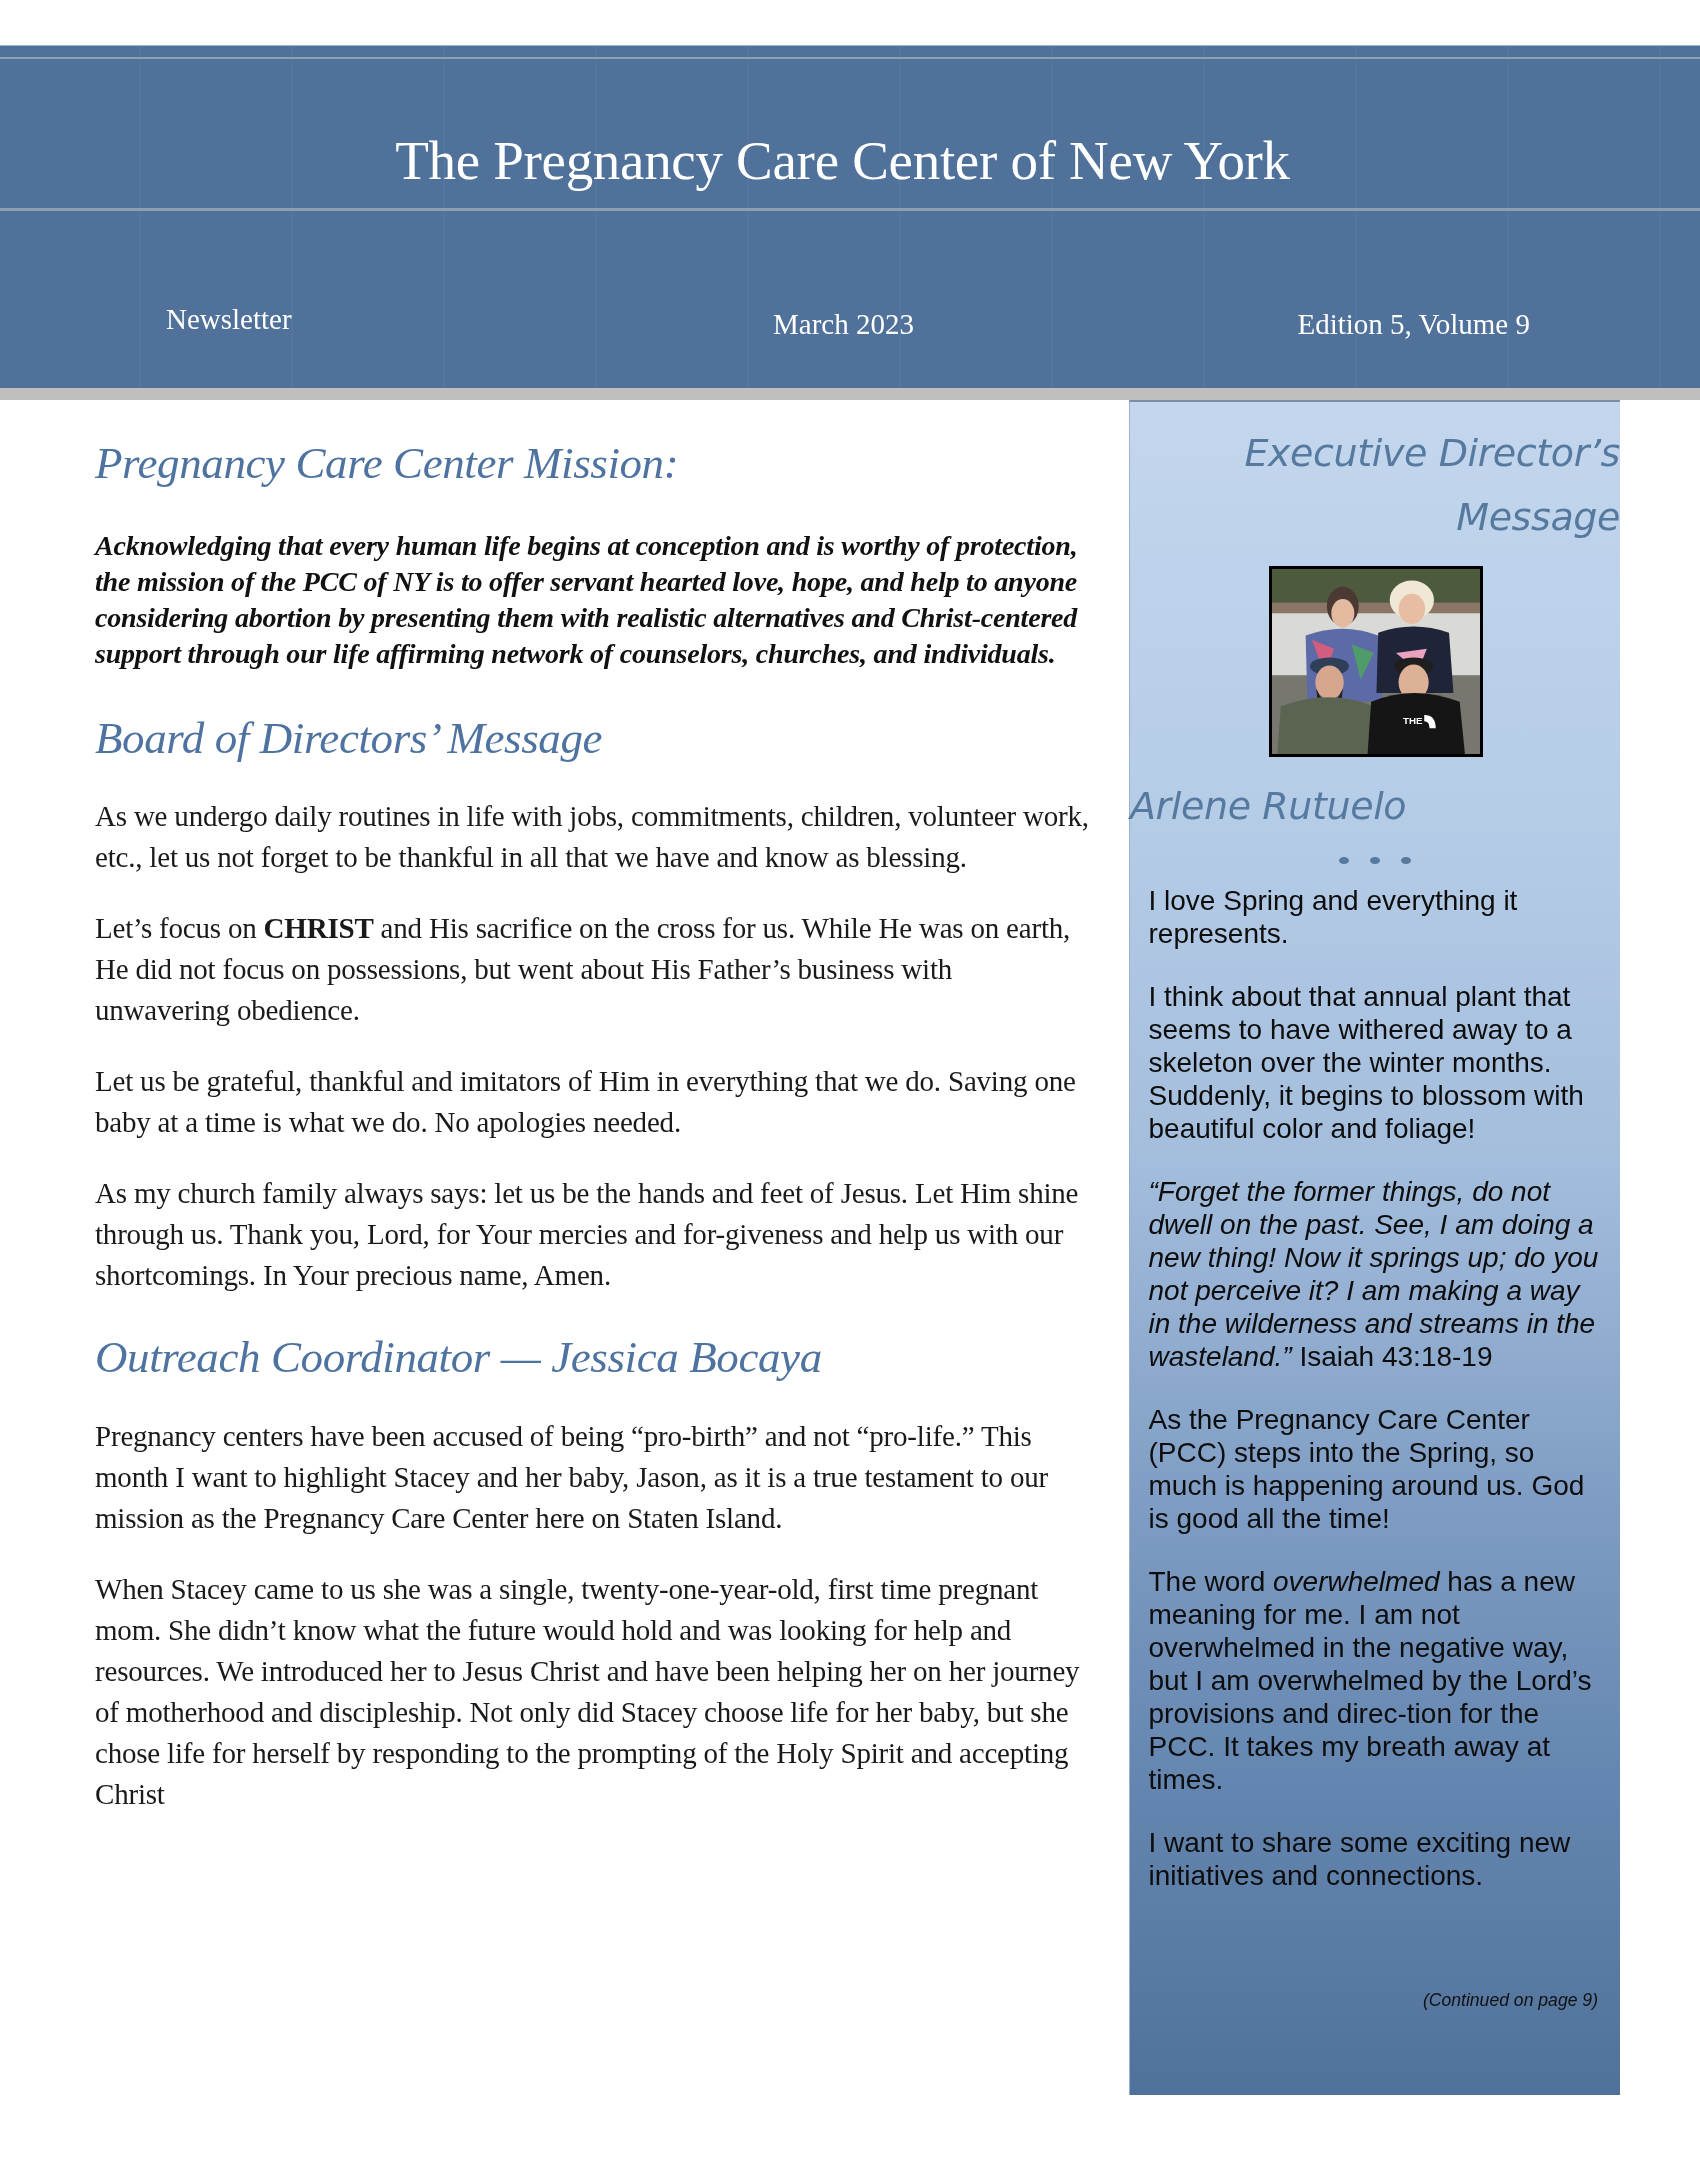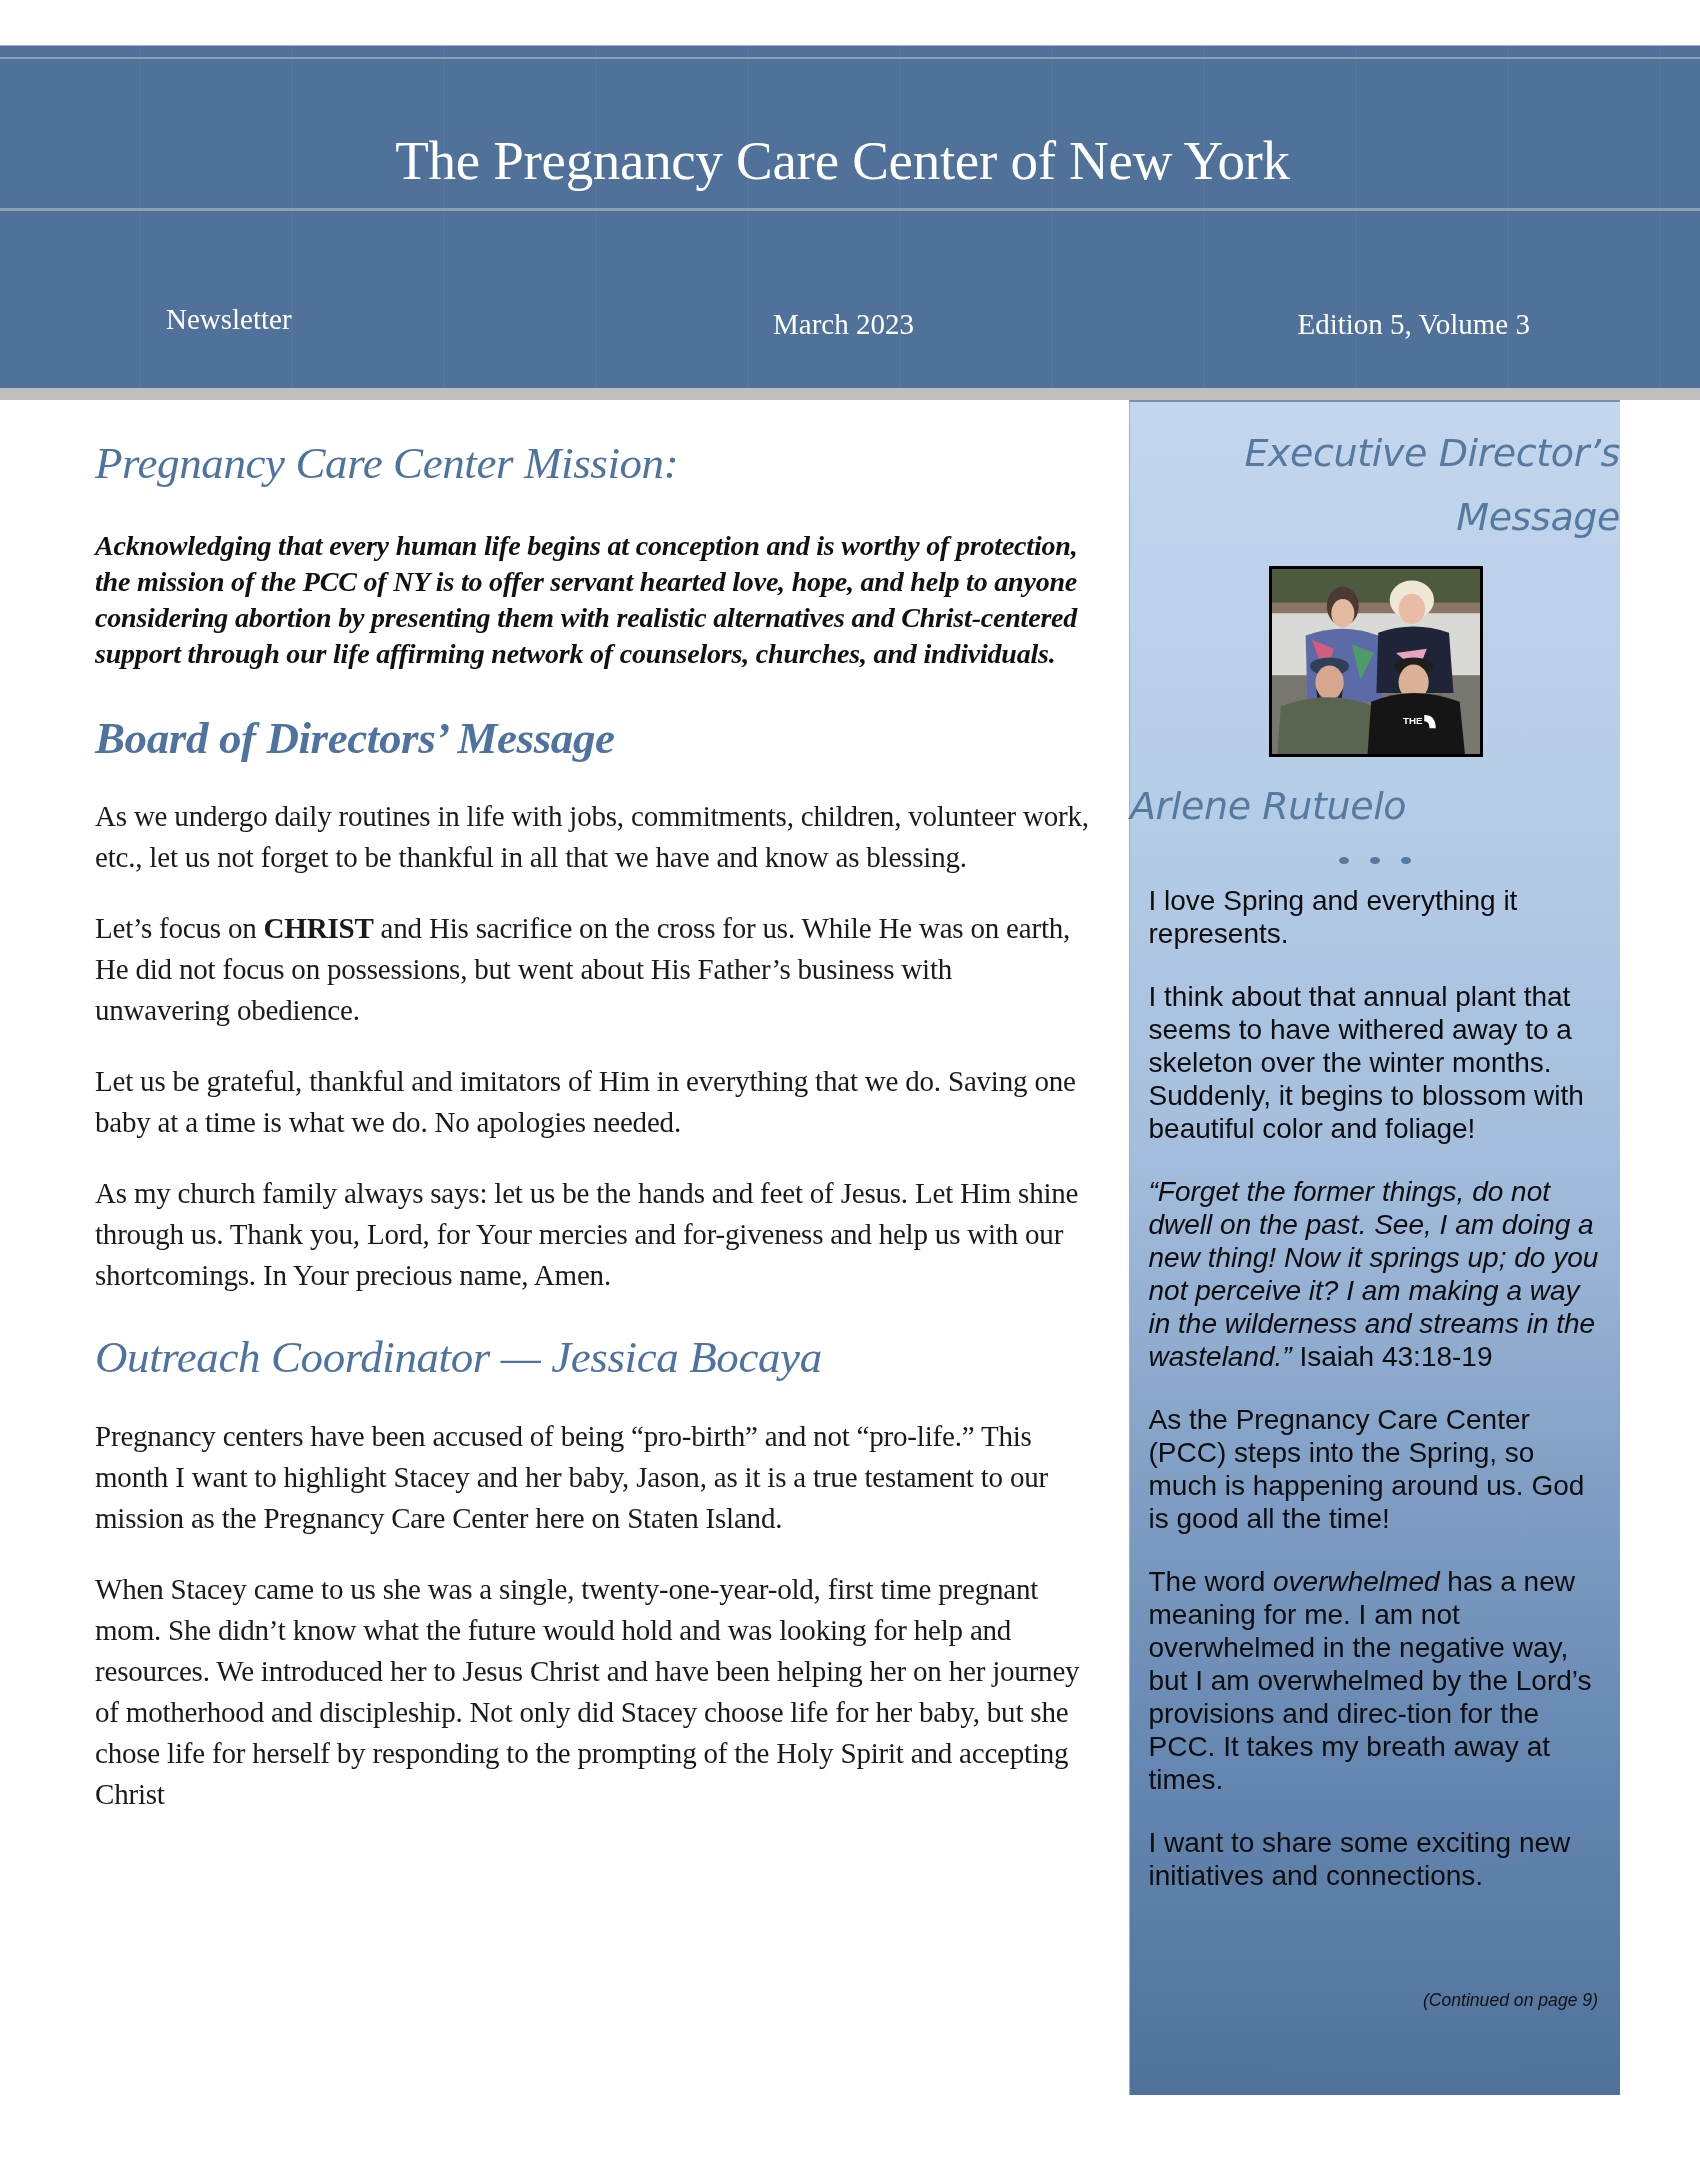--- a/index.html
+++ b/index.html
@@ -40,21 +40,21 @@
   .mission-text {
     font-family:"Liberation Serif", serif; font-style:italic; font-weight:bold;
     font-size:28px; line-height:36px; color:#111; margin:34px 0 0 0;
     width:988px; letter-spacing:-0.2px;
   }
   .body-text {
     font-family:"Liberation Serif", serif; font-size:29px; line-height:41px;
     color:#1a1a1a; margin:0 0 30px 0; width:997px; letter-spacing:-0.2px;
   }
   .body-text b { font-weight:bold; }
-  #h-board { margin-top:35px; margin-bottom:26.5px;font-weight:bold; }
+  #h-board { margin-top:35px; margin-bottom:26.5px; }
   #h-outreach { margin-top:16px; margin-bottom:28px; }
 
   .sidebar {
     position:absolute; left:1129px; top:400px; width:491px; height:1695px;
     background:linear-gradient(to bottom, #c3d6ed 0%, #b5cce7 25%, #a3bddc 45%, #7f9dc4 65%, #6385af 82%, #50729a 100%);
     border-left:1.8px solid #9ab0cc; border-top:2.6px solid #7b8ea6;
     box-sizing:border-box;
   }
   .sb-heading {
     font-family:"DejaVu Sans", sans-serif; font-style:italic; font-weight:normal;
@@ -88,21 +88,21 @@
 </style>
 </head>
 <body>
 
 <div class="banner">
   <div class="rule r1"></div>
   <div class="rule r2"></div>
   <div class="banner-title">The Pregnancy Care Center of New York</div>
   <div class="banner-sub sub-left">Newsletter</div>
   <div class="banner-sub sub-center">March 2023</div>
-  <div class="banner-sub sub-right">Edition 5, Volume 3</div>
+  <div class="banner-sub sub-right">Edition 5, Volume 9</div>
 </div>
 <div class="gray-bar"></div>
 
 <div class="main">
   <h2 class="section-heading">Pregnancy Care Center Mission:</h2>
   <p class="mission-text">Acknowledging that every human life begins at conception and is worthy of protection, the mission of the PCC of NY is to offer servant hearted love, hope, and help to anyone considering abortion by presenting them with realistic alternatives and Christ-centered support through our life affirming network of counselors, churches, and individuals.</p>
 
   <h2 class="section-heading" id="h-board">Board of Directors’ Message</h2>
   <p class="body-text">As we undergo daily routines in life with jobs, commitments, children, volunteer work, etc., let us not forget to be thankful in all that we have and know as blessing.</p>
   <p class="body-text"><span>Let’s focus on </span><b>CHRIST</b><span> and His sacrifice on the cross for us.  While He was on earth, He did not focus on possessions, but went about His Father’s business with unwavering obedience.</span></p>

